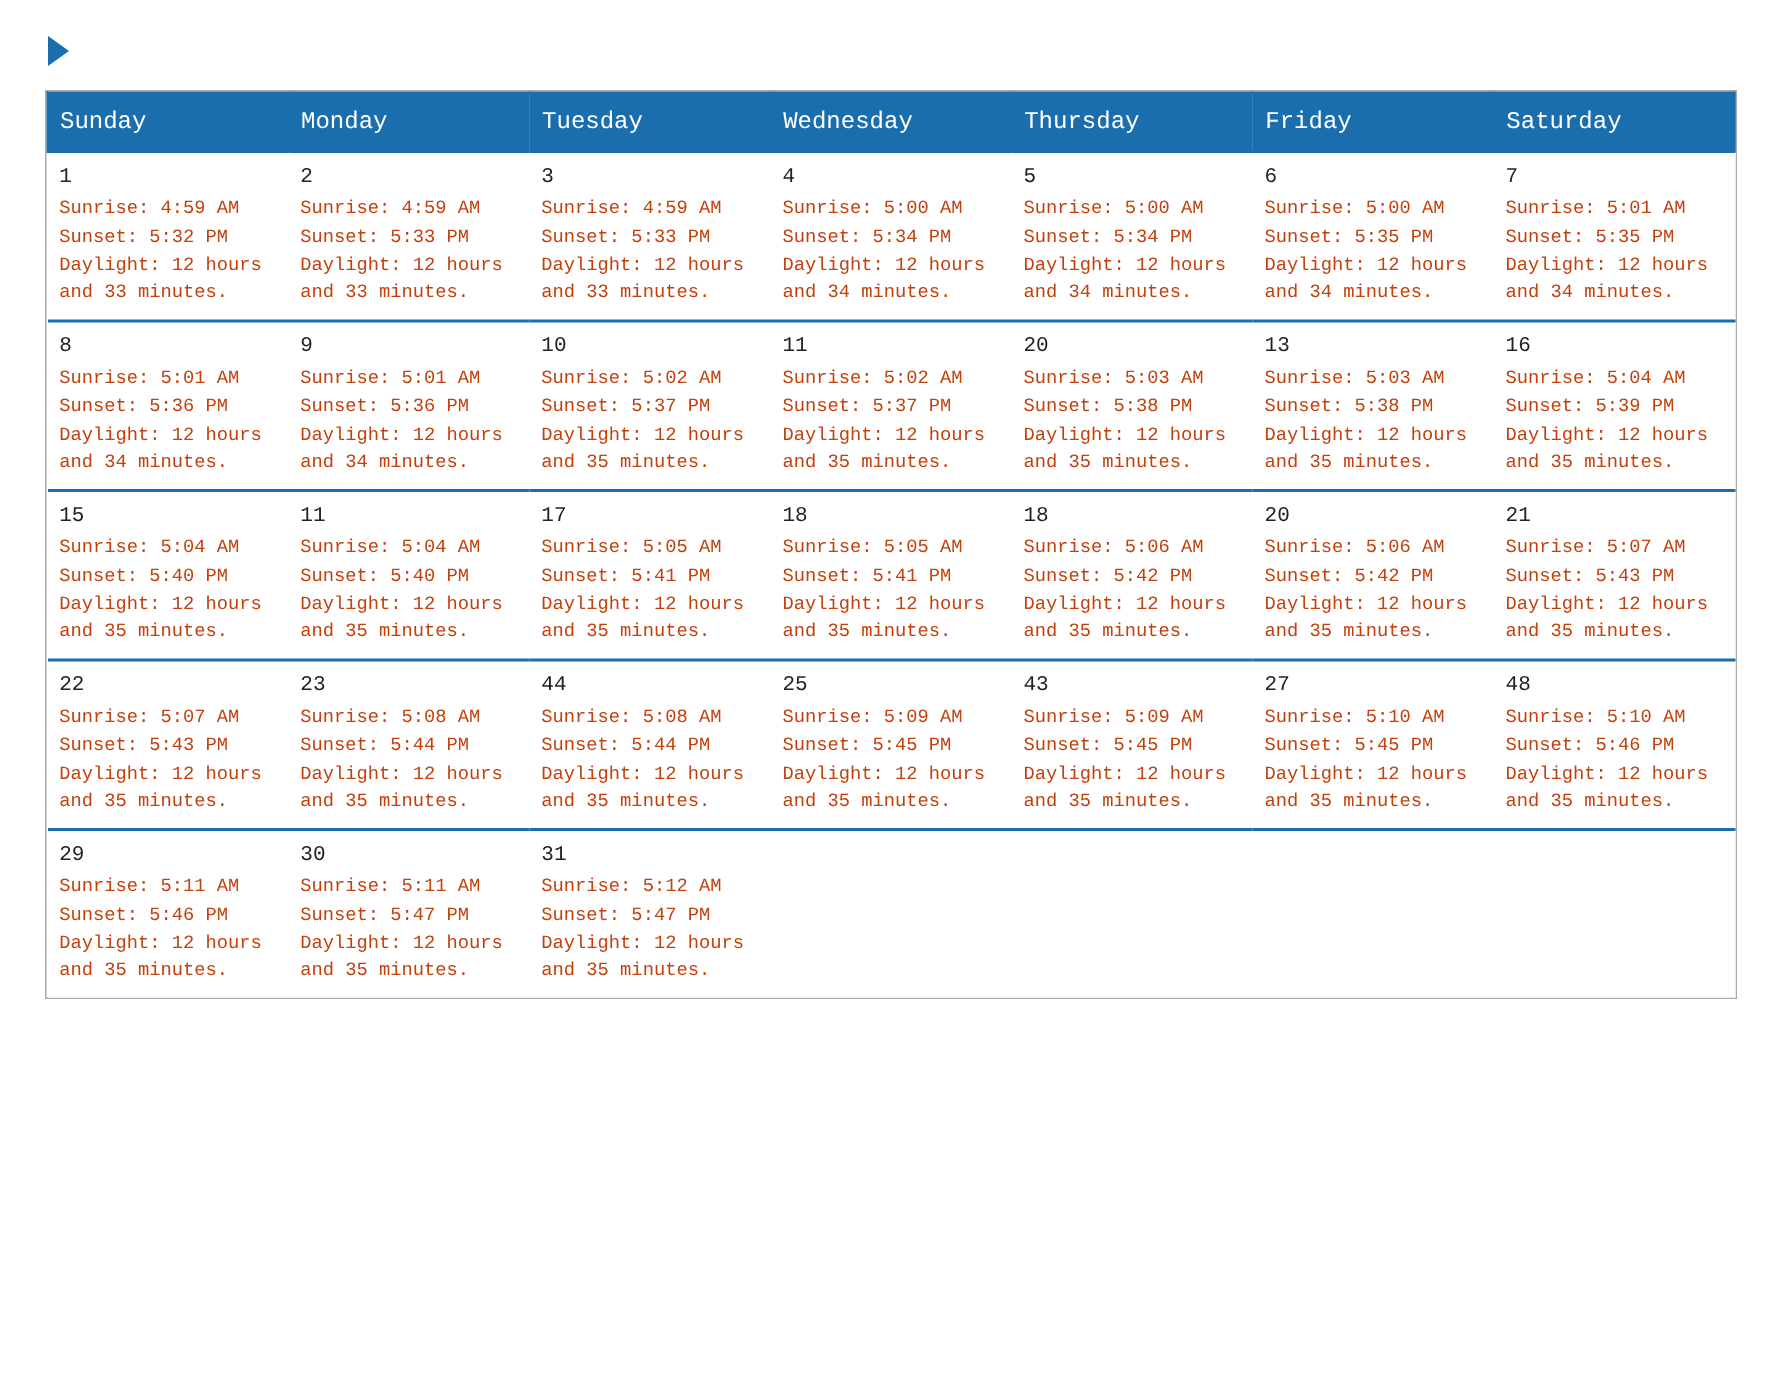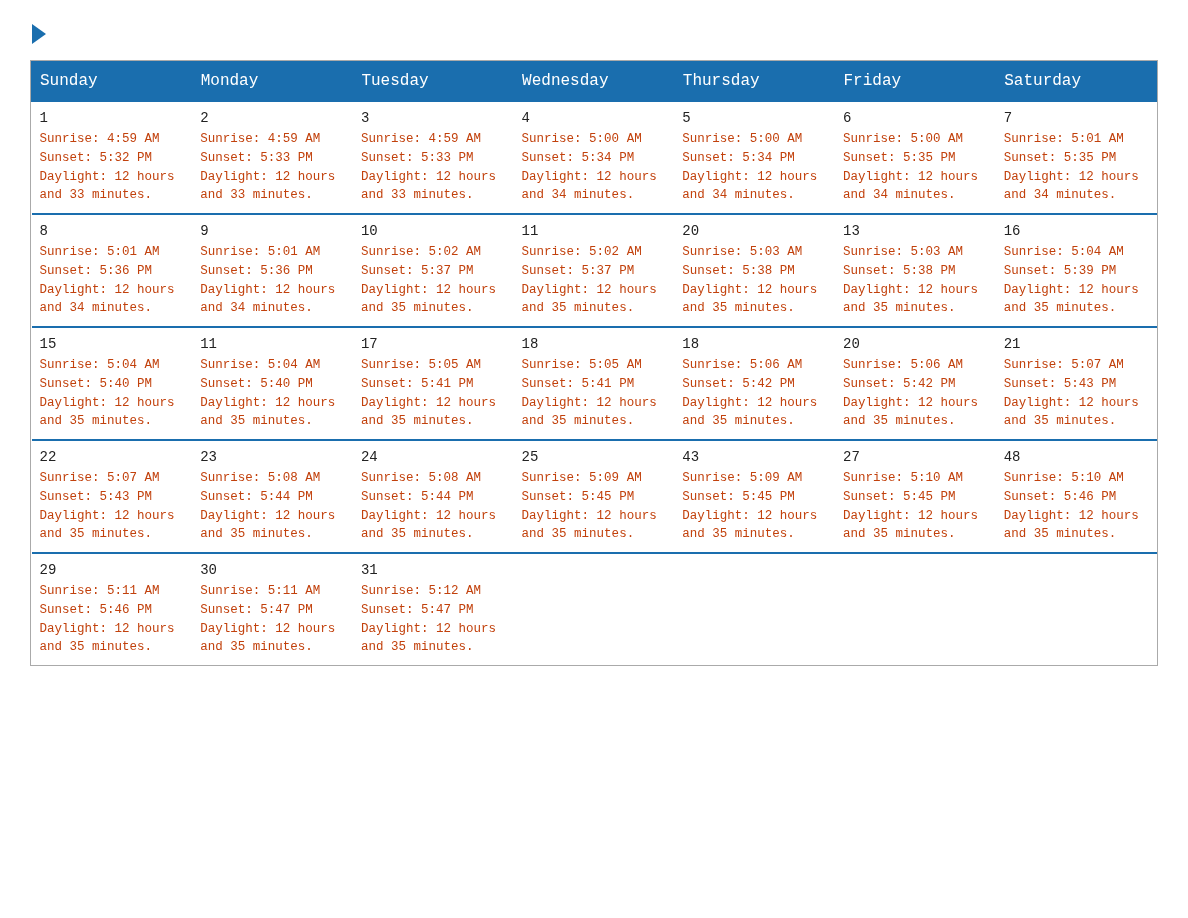--- a/index.html
+++ b/index.html
@@ -236,21 +236,21 @@
         <tr>
           <td>
           <span class="day-num">22</span>
           <span class="day-info">Sunrise: 5:07 AM<br>Sunset: 5:43 PM<br>Daylight: 12 hours<br>and 35 minutes.</span>
         </td>
           <td>
           <span class="day-num">23</span>
           <span class="day-info">Sunrise: 5:08 AM<br>Sunset: 5:44 PM<br>Daylight: 12 hours<br>and 35 minutes.</span>
         </td>
           <td>
-          <span class="day-num">24</span>
+          <span class="day-num">44</span>
           <span class="day-info">Sunrise: 5:08 AM<br>Sunset: 5:44 PM<br>Daylight: 12 hours<br>and 35 minutes.</span>
         </td>
           <td>
           <span class="day-num">25</span>
           <span class="day-info">Sunrise: 5:09 AM<br>Sunset: 5:45 PM<br>Daylight: 12 hours<br>and 35 minutes.</span>
         </td>
           <td>
           <span class="day-num">43</span>
           <span class="day-info">Sunrise: 5:09 AM<br>Sunset: 5:45 PM<br>Daylight: 12 hours<br>and 35 minutes.</span>
         </td>

